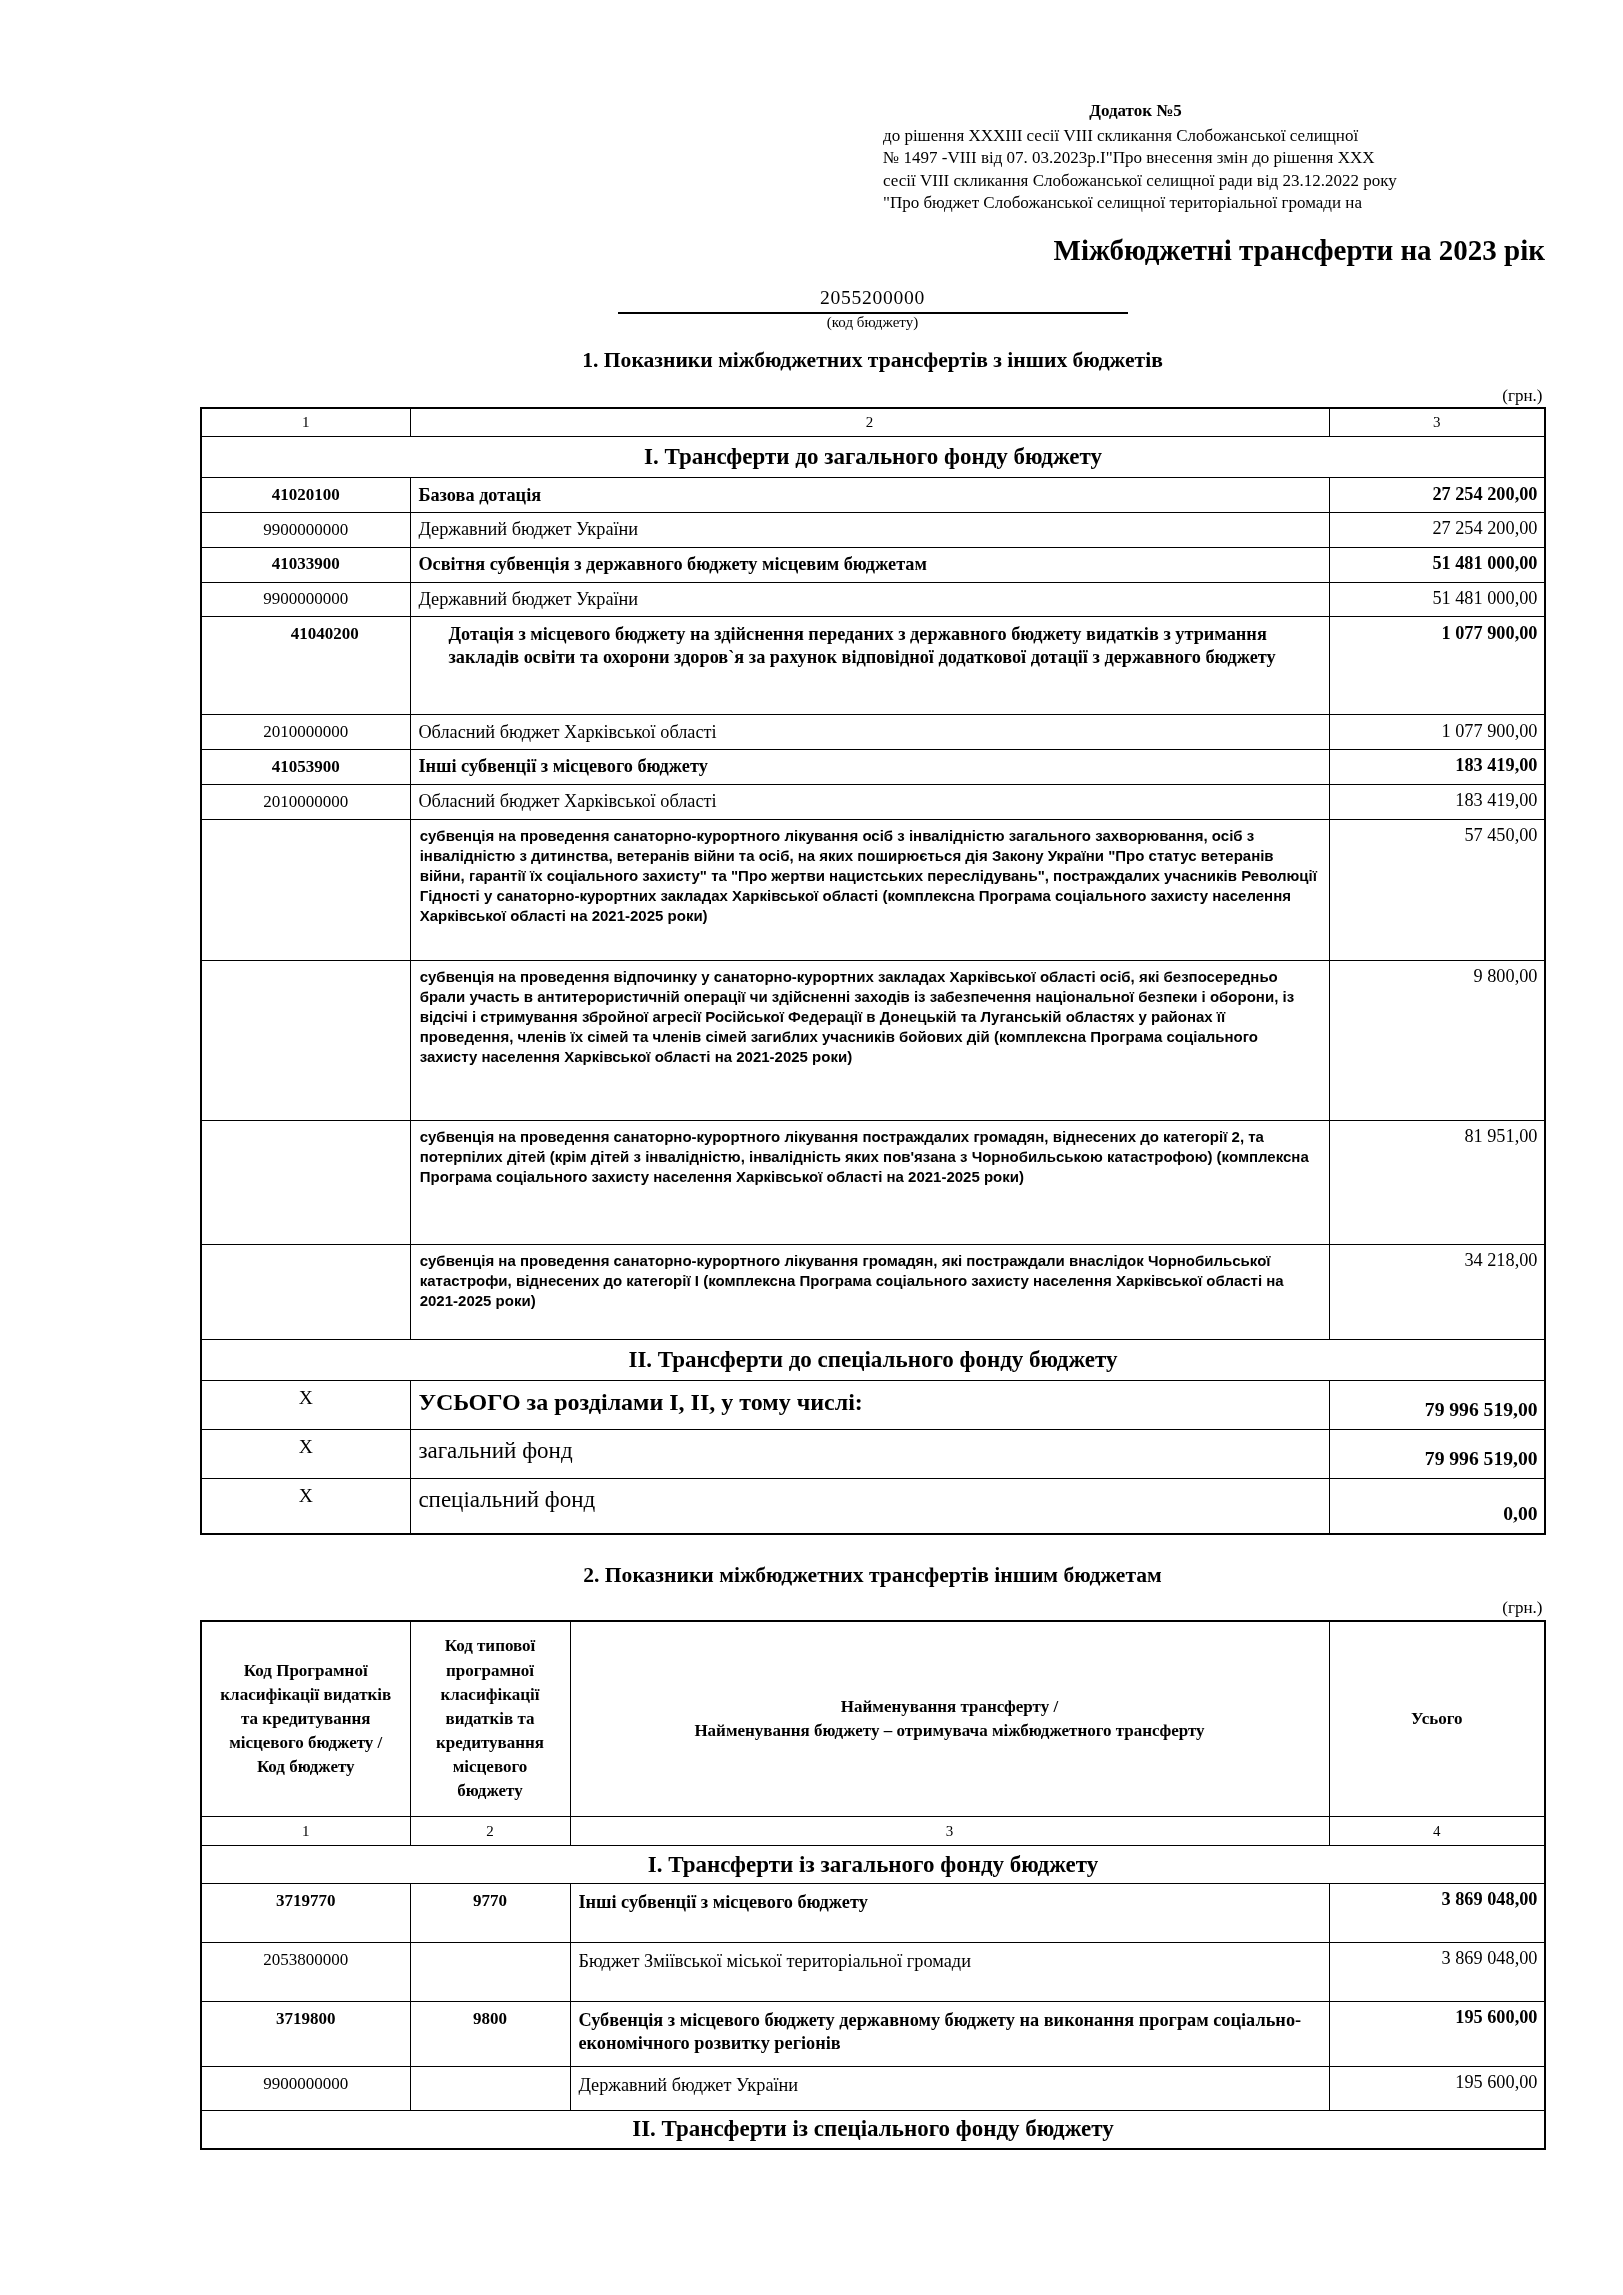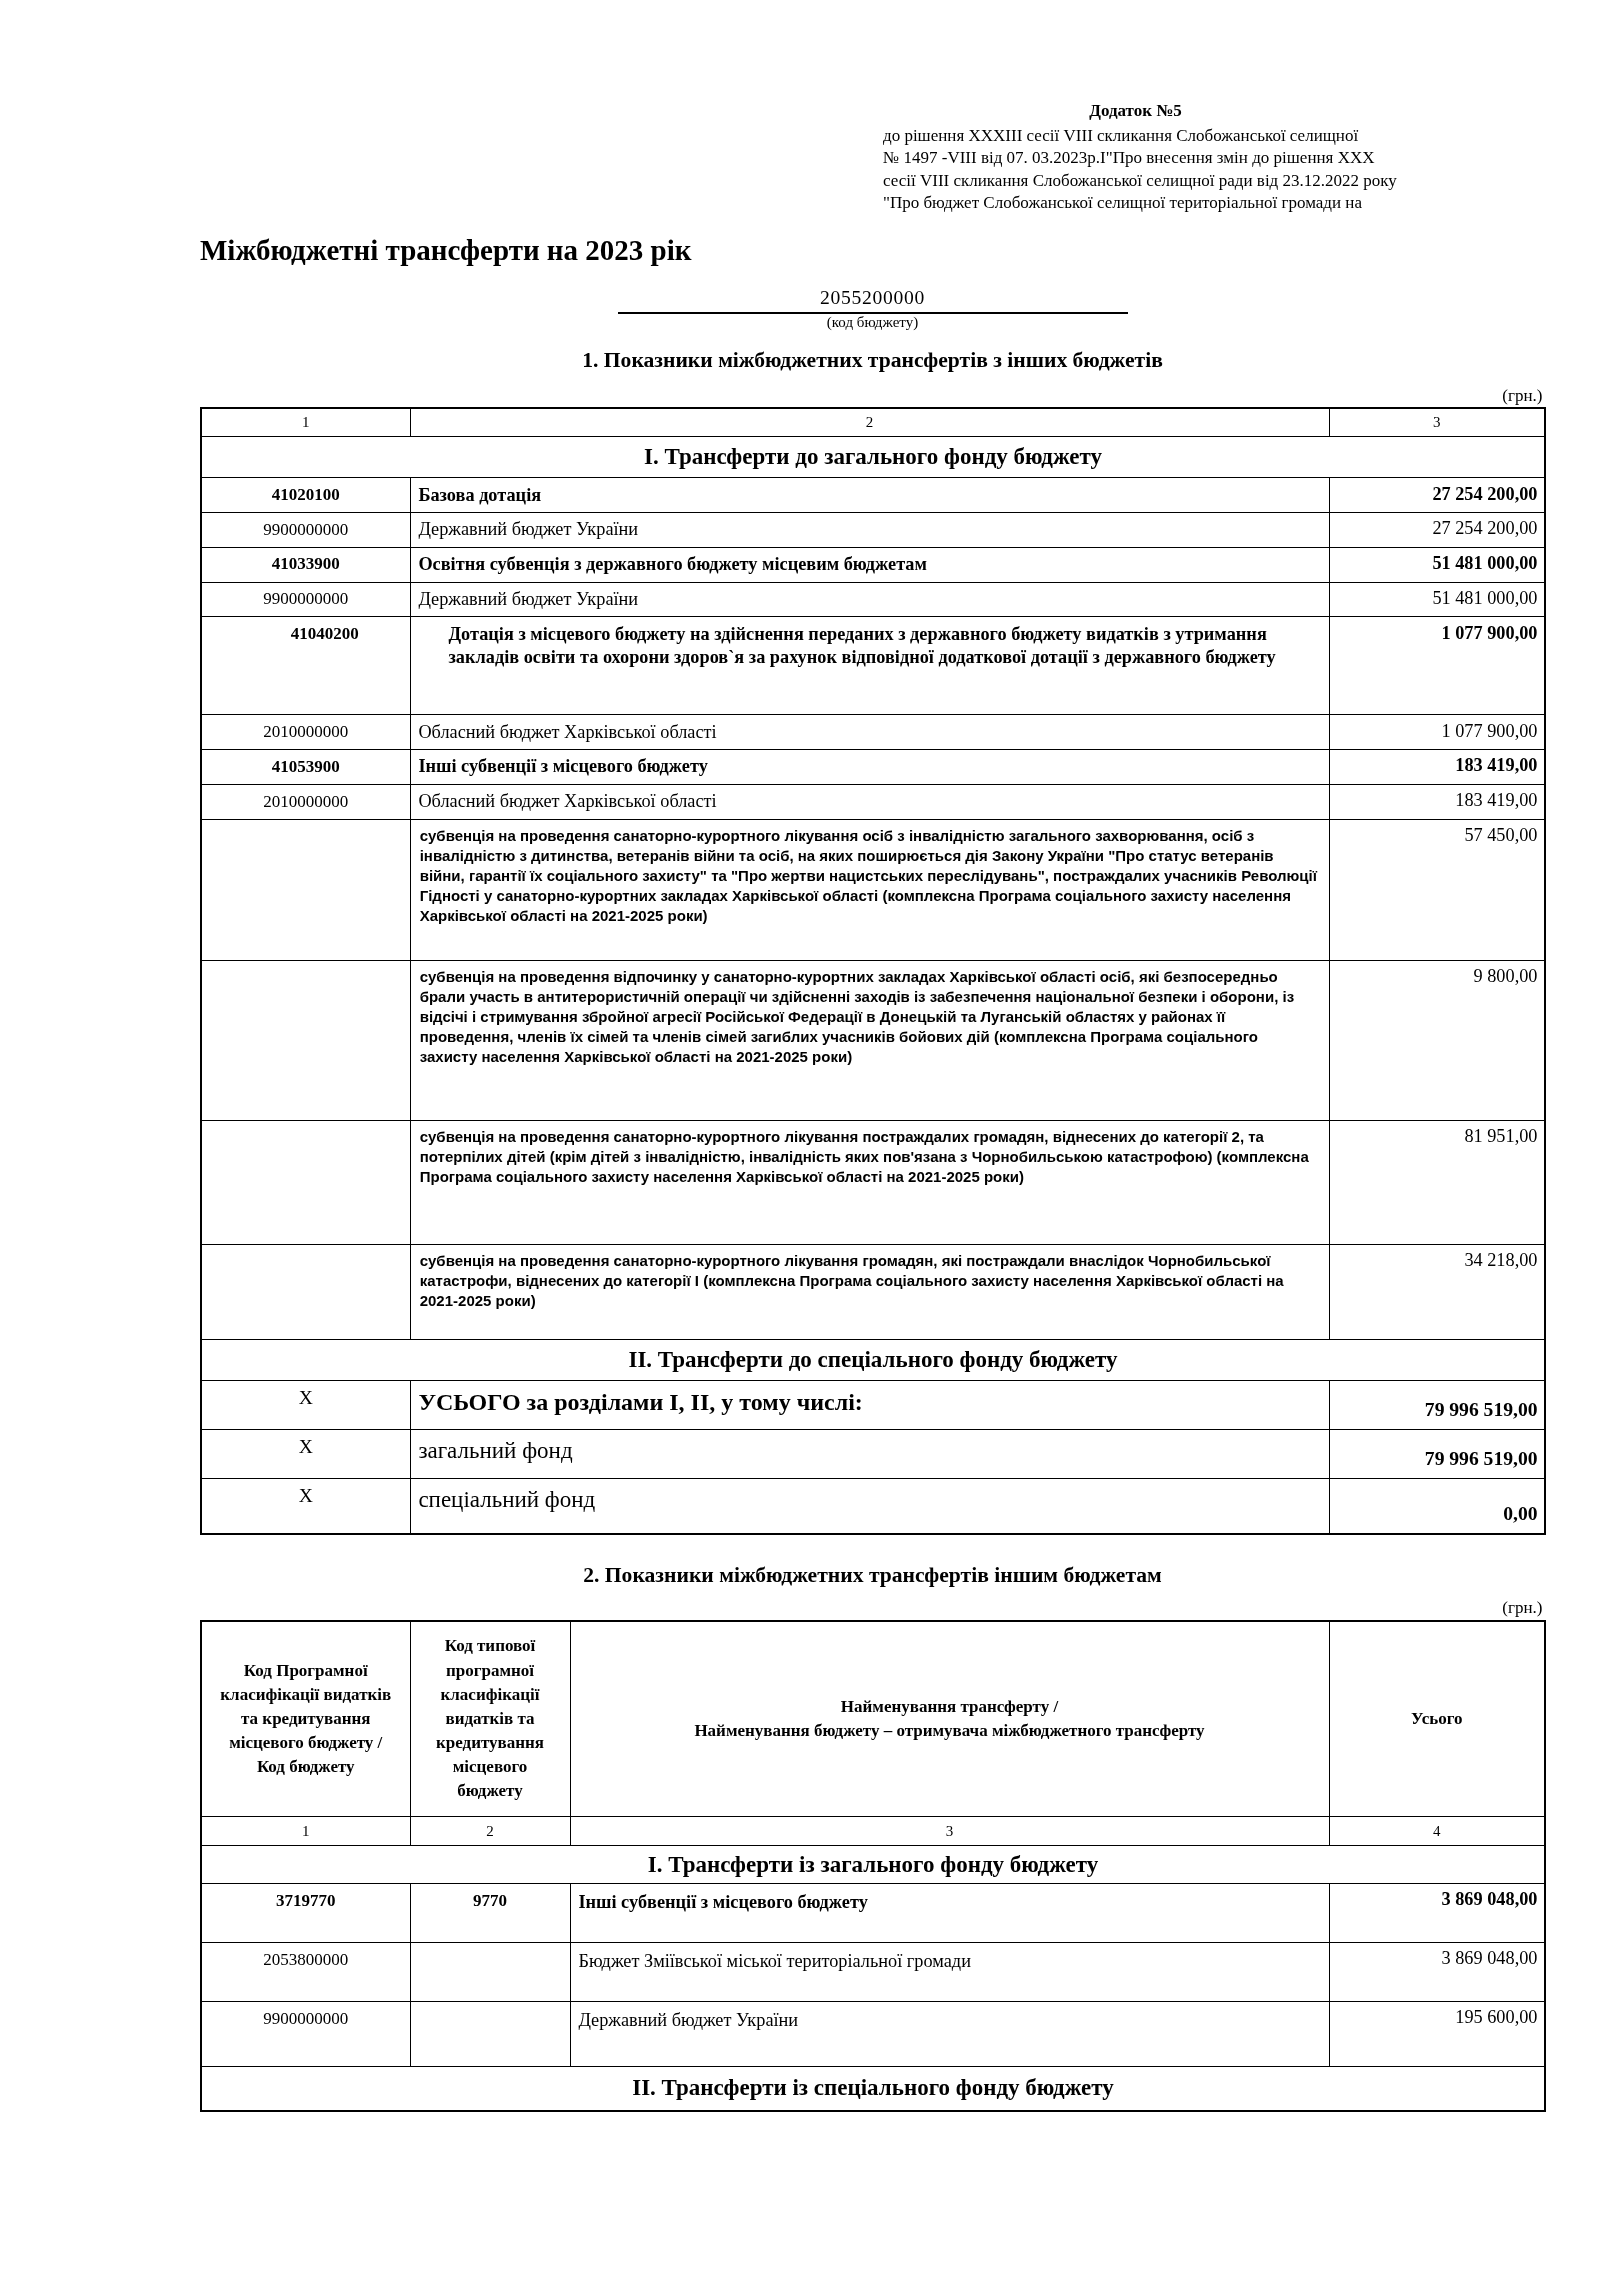--- a/index.html
+++ b/index.html
@@ -6,21 +6,21 @@
   html,body { width:1623px; height:2295px; background:#ffffff; color:#000; overflow:hidden; }
   body { font-family:"Liberation Serif", serif; position:relative; }
 
   .page { position:absolute; left:200px; top:12px; width:1345px; padding-top:88px; }
 
   
   .appendix-block { width:662px; margin-left:auto; font-size:17px; line-height:1.32; }
   .appendix-title { font-weight:bold; text-align:center; padding-right:157px; margin-bottom:2.6px; }
   .appendix-lines div { white-space:nowrap; }
 
-  .doc-title { margin-top:19.6px; text-align:left; font-size:29px; font-weight:bold; }
+  .doc-title { margin-top:19.6px; text-align:right; font-size:29px; font-weight:bold; }
 
   .code-wrap { margin-top:19.6px; text-align:center; }
   .code-inner { display:inline-block; width:510px; border-bottom:2px solid #000; padding-bottom:2.6px; }
   .code-value { font-size:19.6px; letter-spacing:0.7px; }
   .code-label { font-size:15px; margin-top:0; }
 
   .section-title { margin-top:17px; text-align:center; font-size:21.6px; font-weight:bold; }
   .section-title-2 { margin-top:27.5px; }
 
   .currency-note { margin-top:13px; margin-bottom:1.3px; text-align:right; font-size:17px; padding-right:2.6px; }
@@ -240,20 +240,26 @@
           <td class="code">9770</td>
           <td class="name">Інші субвенції з місцевого бюджету</td>
           <td class="val">3 869 048,00</td>
         </tr>
         <tr class="sub">
           <td class="code">2053800000</td>
           <td class="code"></td>
           <td class="name">Бюджет Зміївської міської територіальної громади</td>
           <td class="val">3 869 048,00</td>
         </tr>
+        <tr class="main">
+          <td class="code">3719800</td>
+          <td class="code">9800</td>
+          <td class="name">Субвенція з місцевого бюджету державному бюджету на виконання програм соціально-економічного розвитку регіонів</td>
+          <td class="val">195 600,00</td>
+        </tr>
         <tr class="sub">
           <td class="code">9900000000</td>
           <td class="code"></td>
           <td class="name">Державний бюджет України</td>
           <td class="val">195 600,00</td>
         </tr>
         <tr class="band">
           <td colspan="4" class="band">ІІ. Трансферти із спеціального фонду бюджету</td>
         </tr>
       </tbody>

